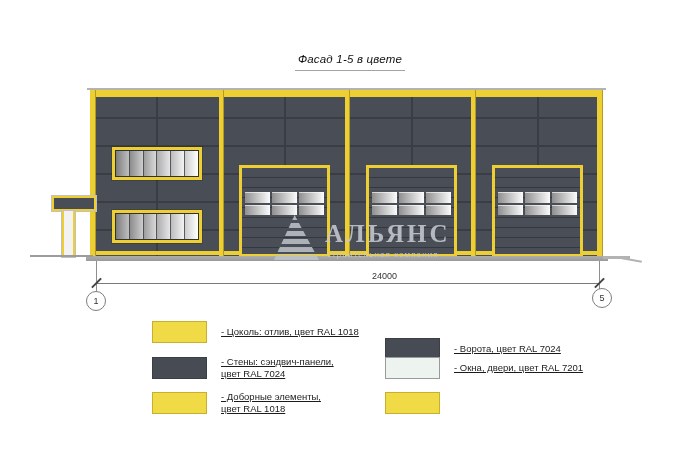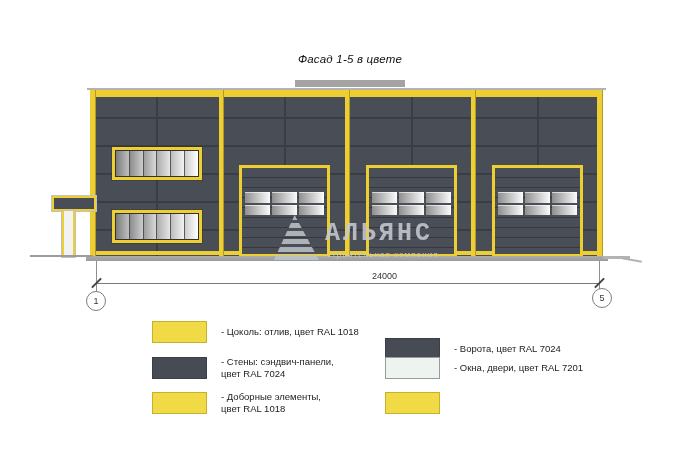--- a/index.html
+++ b/index.html
@@ -3,21 +3,21 @@
 <meta charset="utf-8">
 <style>
   html,body{margin:0;padding:0;background:#ffffff;}
   body{font-family:"Liberation Sans", sans-serif;}
   .canvas{position:relative;width:700px;height:474px;background:#fff;overflow:hidden;}
   .abs{position:absolute;}
 
   
   .title-row{left:0;top:49px;width:700px;text-align:center;}
   .title-text{display:inline-block;font-size:11.5px;font-style:italic;color:#111;
-    border-bottom:7px solid #a3a3a3;padding:0 3px 15px 3px;letter-spacing:.2px;}
+    border-bottom:1px solid #a3a3a3;padding:0 3px 5px 3px;letter-spacing:.2px;}
 
   
   .roof-cap{left:87px;top:88px;width:519px;height:2px;background:#b3b3b3;}
   .roof-trim{left:90px;top:90px;width:513px;height:7px;background:#EDCE33;border-bottom:1px solid rgba(60,60,20,.35);}
   .wall{left:93px;top:97px;width:507px;height:159px;
     background:repeating-linear-gradient(180deg,#494D55 0 20px,#3A3D44 20px 22px,#494D55 22px 28px);}
   .vseam{top:97px;height:159px;width:2px;background:#3A3D44;}
   .plinth{left:93px;top:251px;width:507px;height:4px;background:#EDCE33;}
   .pilaster{top:90px;height:166px;background:#EDCE33;box-shadow:inset -1px 0 0 rgba(0,0,0,.25);}
   .foundation{left:86px;top:256px;width:522px;height:5px;background:linear-gradient(180deg,#adadad,#9a9a9a);}
@@ -42,39 +42,39 @@
 
   
   .canopy{left:52px;top:196px;width:44px;height:15px;background:#494D55;border:2px solid #EDCE33;box-sizing:border-box;box-shadow:0 0 0 1px #c2c2c2;}
   .post{left:62px;top:211px;width:13px;height:46px;background:#f2f2f2;border-left:2px solid #EDCE33;border-right:2px solid #EDCE33;box-sizing:border-box;box-shadow:0 0 0 1px #c0c0c0;}
 
   
   .wm{pointer-events:none;}
   .wm-tri{left:273px;top:215px;width:47px;height:47px;
     clip-path:polygon(46% 0,100% 100%,0 100%);
     background:repeating-linear-gradient(180deg,rgba(190,196,201,.85) 0 5px,rgba(190,196,201,0) 5px 8px);}
-  .wm-name{left:325px;top:221px;font-family:Liberation Mono, monospace;font-weight:bold;font-size:25px;
+  .wm-name{left:325px;top:221px;font-family:Liberation Serif, serif;font-weight:bold;font-size:25px;
     letter-spacing:3px;color:rgba(197,202,207,.88);line-height:25px;}
   .wm-tagline{left:327px;top:250px;font-size:8px;letter-spacing:1.1px;color:rgba(197,202,207,.95);}
 
   
   .ext-line{top:261px;width:1px;height:31px;background:#8f8f8f;}
   .dim-line{left:96px;top:283px;width:504px;height:1px;background:#7a7a7a;}
   .tick{top:282px;width:13px;height:2px;background:#444;transform:rotate(-45deg);}
   .dim-label{left:297px;top:271px;width:100px;text-align:right;font-size:9px;color:#333;}
   .axis-circle{width:20px;height:20px;border:1px solid #7d7d7d;border-radius:50%;background:#fff;
     box-sizing:border-box;display:flex;align-items:center;justify-content:center;font-size:9px;color:#333;}
 
   
   .legend-item{display:flex;align-items:center;}
   .swatch{width:55px;height:22px;flex:none;margin-right:14px;box-sizing:border-box;}
   .sw-yellow{border:1px solid #c8b02c;}
   .sw-dark{border:1px solid #3b3e45;}
   .sw-light{border:1px solid #9a9a9a;}
-  .legend-label{font-size:9.5px;line-height:12px;color:#1c1c1c;white-space:pre-line;}
+  .legend-label{font-size:9.5px;line-height:12px;color:#1c1c1c;white-space:pre-line;text-decoration:underline;}
 </style>
 </head>
 <body>
 
 <div class="canvas">
 
   <div class="abs title-row">
     <span class="title-text">Фасад 1-5 в цвете</span>
   </div>
 

